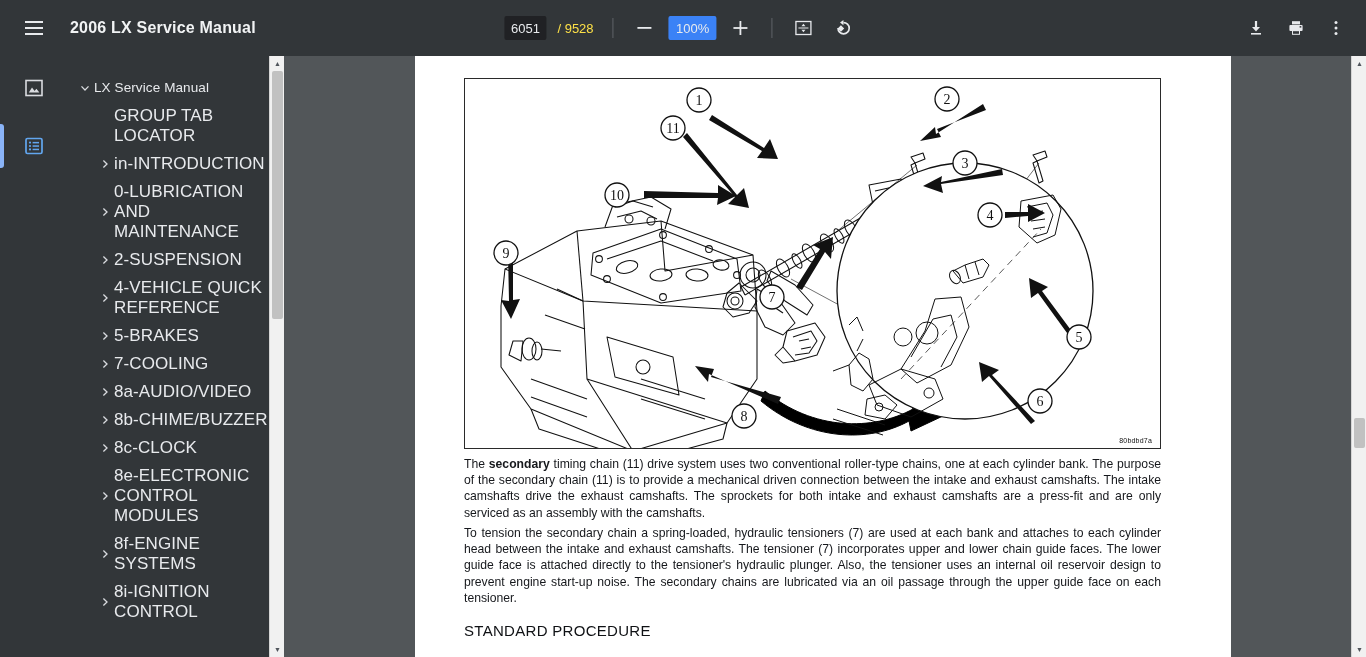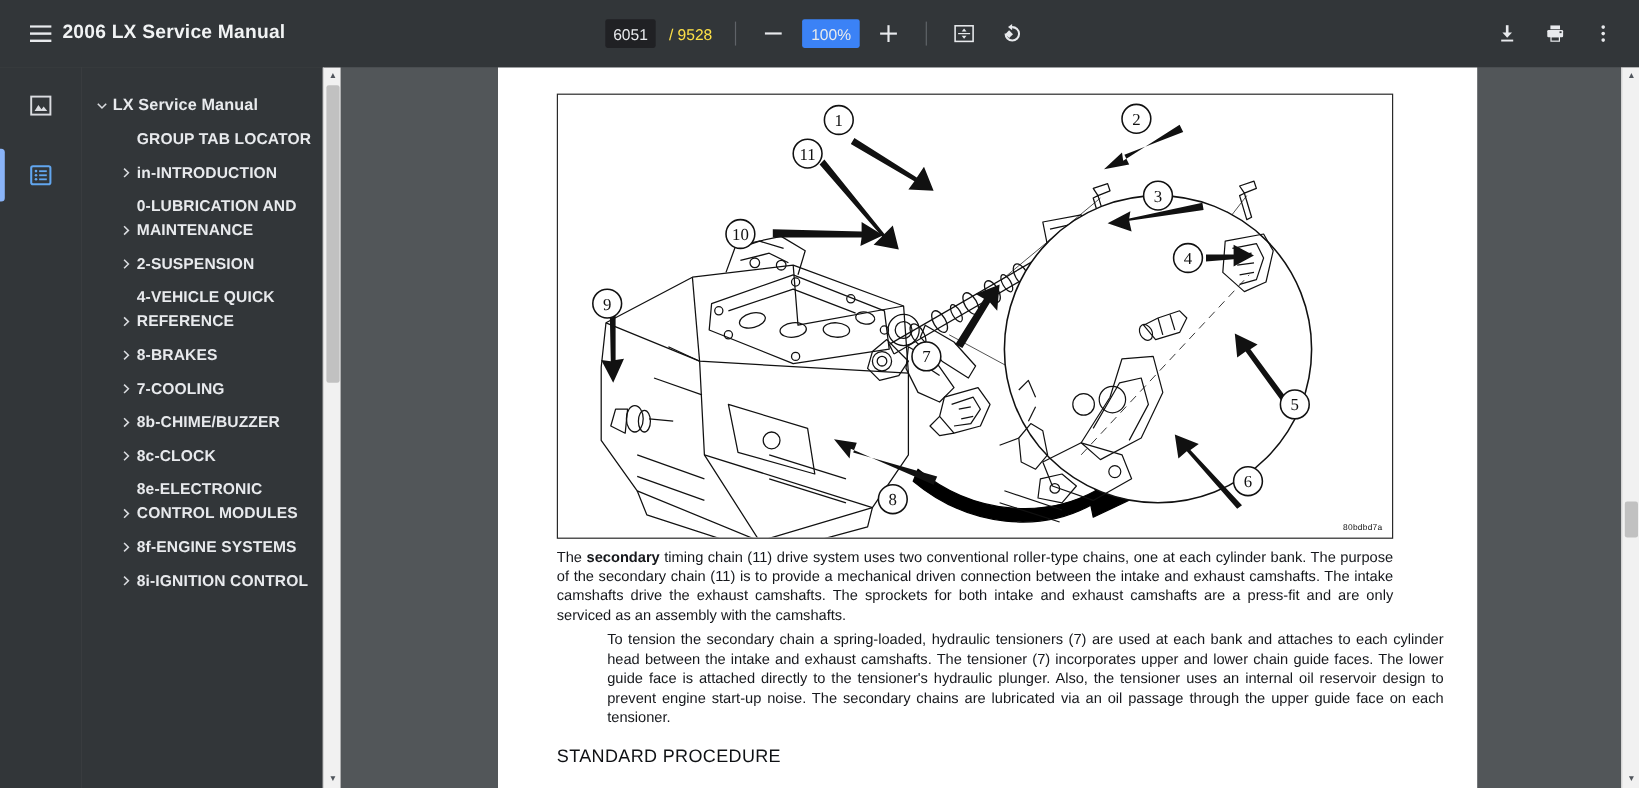--- a/index.html
+++ b/index.html
@@ -21,20 +21,21 @@
   }
   .tb-icon-btn {
     width: 36px; height: 36px;
     display: flex; align-items: center; justify-content: center;
     border: none; background: transparent;
     cursor: pointer; border-radius: 50%;
     color: #e8eaed; flex: 0 0 auto;
   }
   #hamburger { margin-left: 16px; }
   #doc-title {
+    margin-left: 18px;
     font-size: 16px; font-weight: bold;
     color: #f1f3f4; letter-spacing: .2px;
     white-space: nowrap;
   }
   #tb-center {
     position: absolute; left: 50%; top: 0;
     transform: translateX(-50%);
     height: 56px; display: flex; align-items: center;
     gap: 4px;
   }
@@ -93,32 +94,32 @@
     width: 216px; height: 601px;
     background: #323639;
     overflow: hidden;
     z-index: 11;
   }
   #tree {
     position: absolute; left: 0; top: 0;
     width: 216px; padding: 18px 0 20px 0;
   }
   .tree-row {
-    display: flex; align-items: flex-end;
+    display: flex; align-items: center;
     padding: 4px 10px 4px 0;
-    cursor: pointer; min-height: 22px; font-weight: bold;
+    cursor: pointer; min-height: 22px;
   }
   .tw {
     flex: 0 0 auto;
     width: 18px; height: 20px;
     display: flex; align-items: center; justify-content: center;
     color: #dadce0;
   }
   .tree-label {
-    font-size: 13px; color: #e8eaed;
+    font-size: 17px; color: #e8eaed;
     line-height: 20px; letter-spacing: .1px;
   }
   .lvl0 { padding-left: 8px; }
   .lvl0 .tree-label { font-size: 13.5px; }
   .lvl1 { padding-left: 28px; }
   .lvl1-noarrow { padding-left: 46px; }
 
   
   #sb-scroll {
     position: absolute; right: 0; top: 0;
@@ -166,21 +167,21 @@
   }
   .para {
     position: absolute;
     left: 49px; width: 697px;
     font-family: Liberation Sans, sans-serif;
     font-size: 12.2px; line-height: 16.2px;
     color: #16181c; text-align: justify;
     text-justify: inter-word;
   }
   #para1 { top: 400px; }
-  #para2 { top: 469px; margin-left: 42px; }
+  #para2 { top: 469px; }
   #heading1 {
     position: absolute; left: 49px; top: 566px;
     font-size: 15px; font-weight: normal; color: #0f1114;
     letter-spacing: .3px;
   }
   .b { font-weight: bold; }
 
   
   #v-scroll {
     position: absolute; right: 0; top: 56px;
@@ -349,29 +350,37 @@
           </svg>
         </span>
         <span class="tree-label">4-VEHICLE QUICK REFERENCE</span>
       </div>
       <div class="tree-row lvl1">
         <span class="tw">
           <svg width="10" height="10" viewBox="0 0 10 10">
             <polyline points="3.4,1.5 7,5 3.4,8.5" fill="none" stroke="#dadce0" stroke-width="1.3"></polyline>
           </svg>
         </span>
-        <span class="tree-label">8-BRAKES</span>
+        <span class="tree-label">5-BRAKES</span>
       </div>
       <div class="tree-row lvl1">
         <span class="tw">
           <svg width="10" height="10" viewBox="0 0 10 10">
             <polyline points="3.4,1.5 7,5 3.4,8.5" fill="none" stroke="#dadce0" stroke-width="1.3"></polyline>
           </svg>
         </span>
         <span class="tree-label">7-COOLING</span>
+      </div>
+      <div class="tree-row lvl1">
+        <span class="tw">
+          <svg width="10" height="10" viewBox="0 0 10 10">
+            <polyline points="3.4,1.5 7,5 3.4,8.5" fill="none" stroke="#dadce0" stroke-width="1.3"></polyline>
+          </svg>
+        </span>
+        <span class="tree-label">8a-AUDIO/VIDEO</span>
       </div>
       <div class="tree-row lvl1">
         <span class="tw">
           <svg width="10" height="10" viewBox="0 0 10 10">
             <polyline points="3.4,1.5 7,5 3.4,8.5" fill="none" stroke="#dadce0" stroke-width="1.3"></polyline>
           </svg>
         </span>
         <span class="tree-label">8b-CHIME/BUZZER</span>
       </div>
       <div class="tree-row lvl1">

